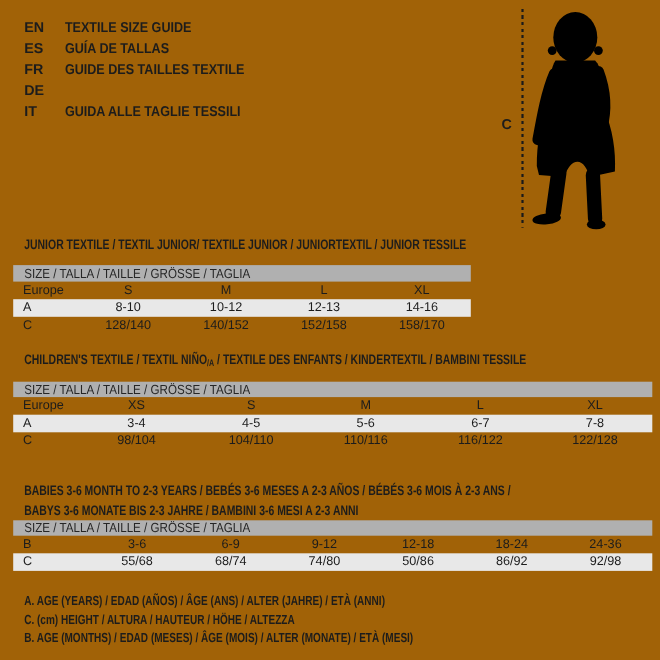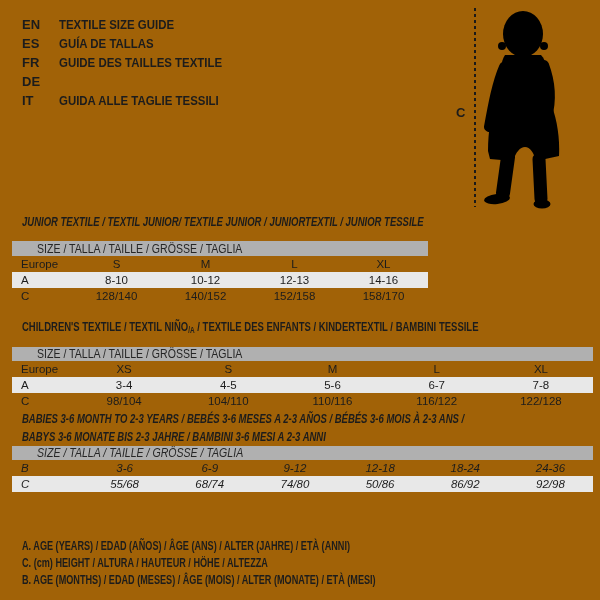--- a/index.html
+++ b/index.html
@@ -22,26 +22,26 @@
     position:absolute; left:474px; top:8px; width:2px; height:199px;
     background:repeating-linear-gradient(to bottom,#1a1a1a 0 3px,transparent 3px 6px);
   }
   .c-label { position:absolute; left:456px; top:105px; font-size:13px; font-weight:700; }
   .baby { position:absolute; left:483px; top:9px; }
 
   
   .tbl { position:absolute; left:12px; }
   .t1 { top:215px; width:416px; }
   .t2 { top:320px; width:581px; }
-  .t3 { top:411px; width:581px;font-style:italic; }
+  .t3 { top:438px; width:581px; }
   .t-title { height:14px; line-height:14px; font-size:12.5px; font-weight:700; white-space:nowrap; padding-left:10px; }
-  .t1 .t-title { margin-bottom:12px;font-style:italic; }
+  .t1 .t-title { margin-bottom:12px; }
   .t2 .t-title { margin-bottom:13px; }
   .t-title3 { height:17.5px; line-height:17.5px; font-size:12.5px; font-weight:700; white-space:nowrap; padding-left:10px; }
-  .t-bar { height:15px; background:#b0b0b0; display:flex; align-items:center; padding-left:25px; font-size:12px; color:#262626; }
+  .t-bar { height:15px; background:#b0b0b0; display:flex; align-items:center; padding-left:10px; font-size:12px; color:#262626; }
   .t2 .t-bar, .t3 .t-bar { height:14px; }
   .t-row { display:flex; height:16px; align-items:center; font-size:11.5px; }
   .t-row.shaded { background:#e8e8e8; }
   .t-row .lbl { flex:0 0 60px; padding-left:9px; }
   .t3 .t-row .lbl { flex:0 0 70px; }
   .t-row .val { flex:1 1 0; text-align:center; white-space:nowrap; }
   .subA { font-size:8.5px; vertical-align:-2px; letter-spacing:0; }
 
   
   .footnotes { position:absolute; left:12px; top:538px; }

